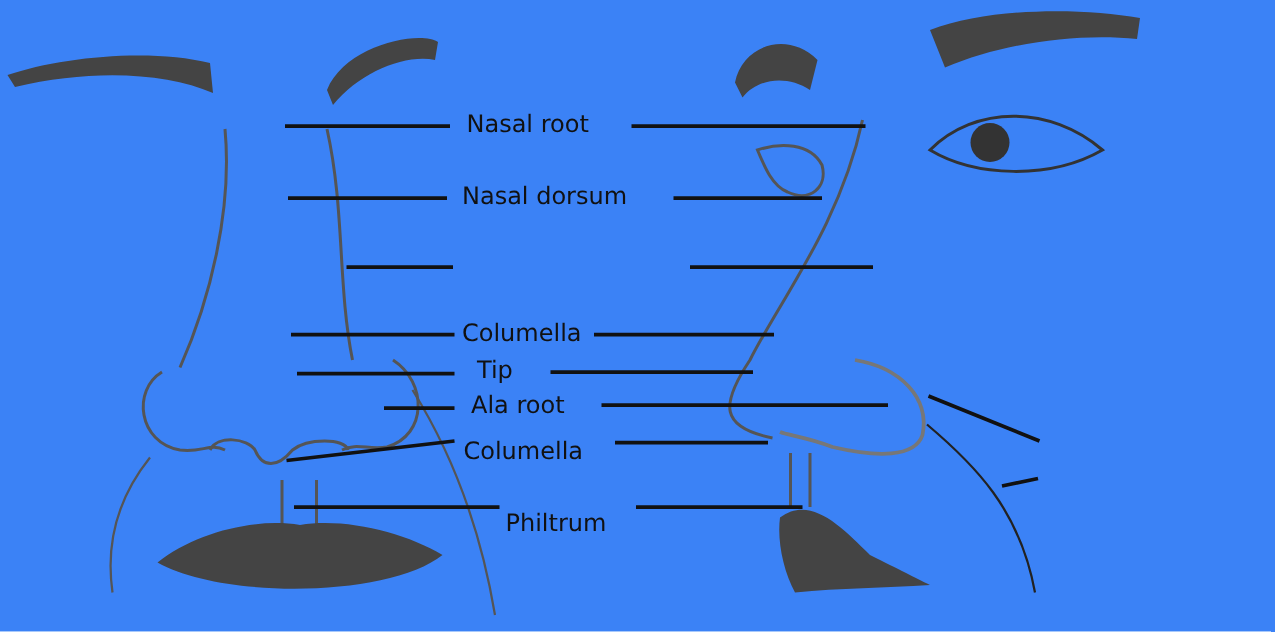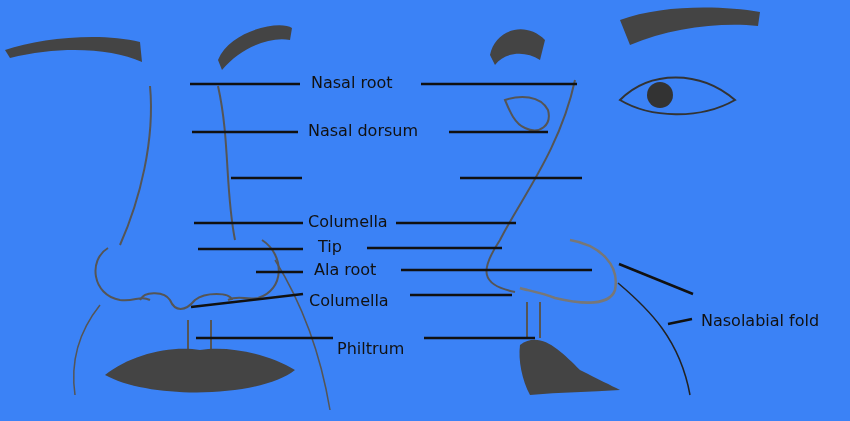--- a/index.html
+++ b/index.html
@@ -61,14 +61,13 @@
     <line x1="668" y1="324" x2="692" y2="319" stroke="#111" stroke-width="2.5"></line>
   </svg>
 
   <div class="lbl" style="left:311px;top:74px;">Nasal root</div>
   <div class="lbl" style="left:308px;top:122px;text-align:center;">Nasal dorsum</div>
   <div class="lbl" style="left:308px;top:213px;">Columella</div>
   <div class="lbl" style="left:318px;top:238px;">Tip</div>
   <div class="lbl" style="left:314px;top:261px;">Ala root</div>
   <div class="lbl" style="left:309px;top:292px;">Columella</div>
   <div class="lbl" style="left:337px;top:328px;margin-top:12px;">Philtrum</div>
-  <div class="lbl" style="left:701px;top:312px;">Nasolabial fold</div>
 </div>
 
 </body></html>

